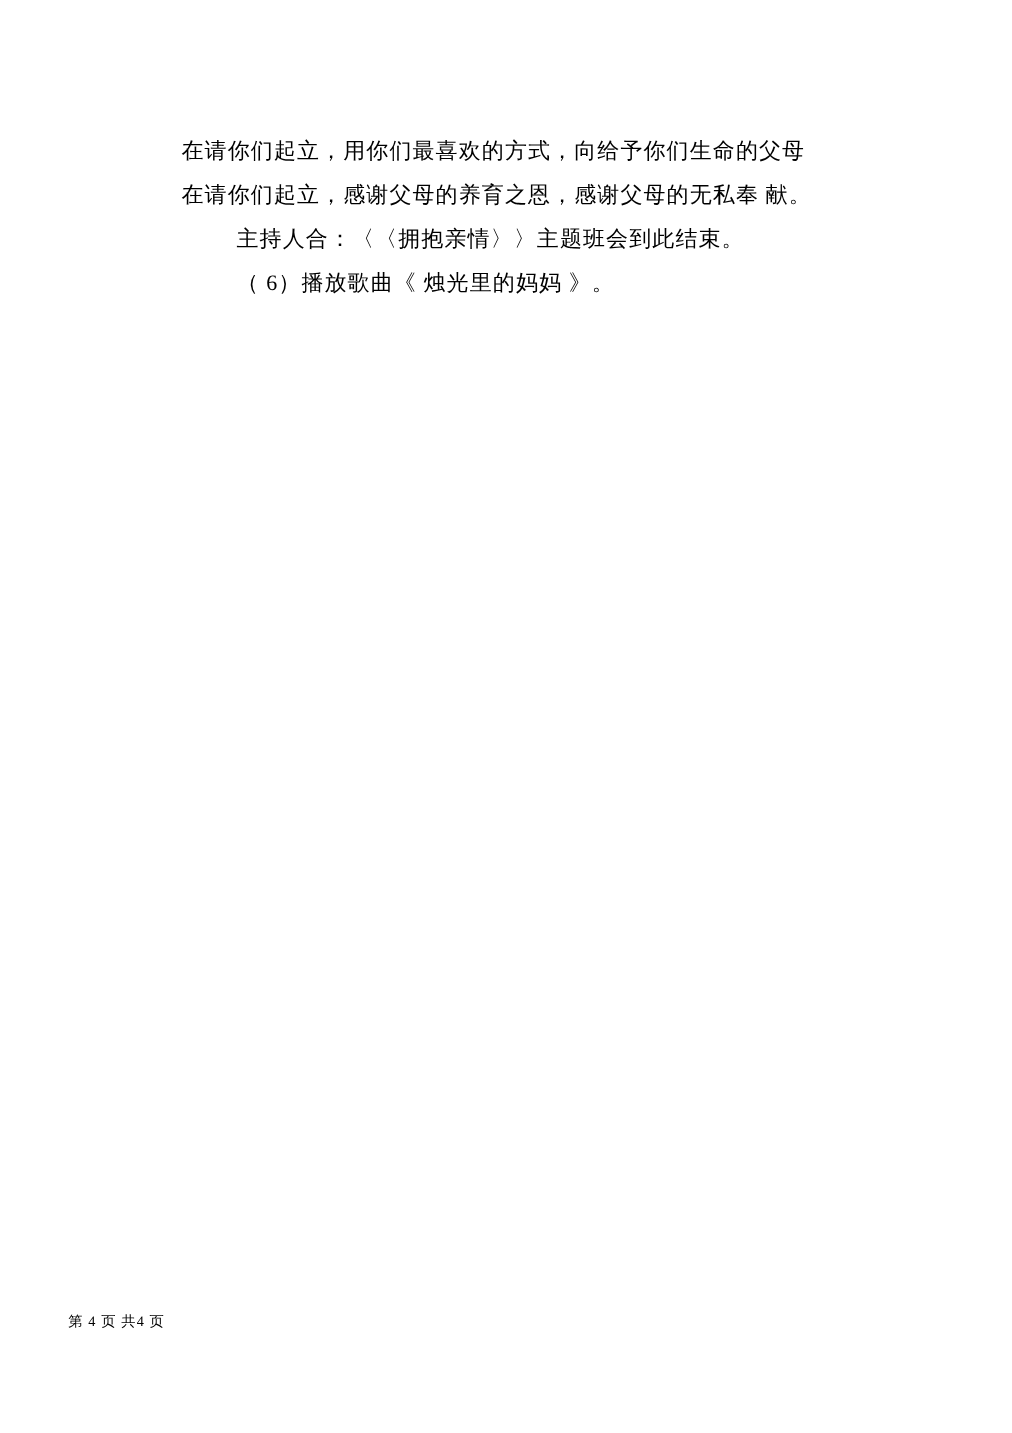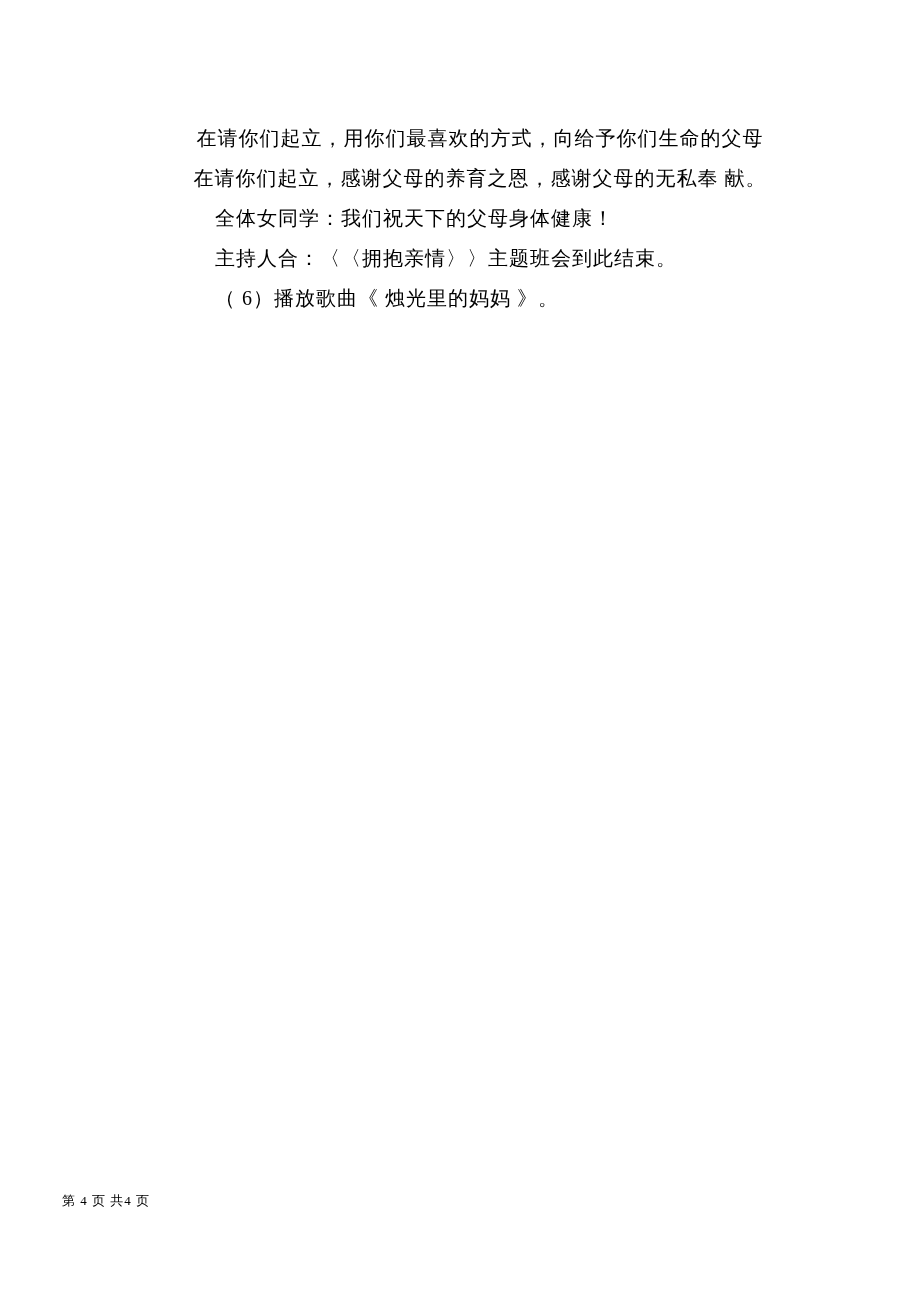--- a/index.html
+++ b/index.html
@@ -20,39 +20,37 @@
       padding-top: 118px;
       padding-left: 165px;
       padding-right: 125px;
     }
     .paragraph {
       line-height: 2;
       letter-spacing: 1px;
     }
     .line-continue {
       text-indent: 0;
-      text-align: center;
     }
     .line-indented {
       text-indent: 2.5em;
     }
     .footer {
       position: absolute;
       bottom: 93px;
       left: 40px;
       font-size: 13px;
       font-family: "SimSun", "宋体", serif;
       letter-spacing: 1px;
       margin-left: 22px;
     }
   </style>
 </head>
 <body>
 
 <div class="content">
   <p class="paragraph line-continue">在请你们起立，用你们最喜欢的方式，向给予你们生命的父母</p>
   <p class="paragraph line-continue">在请你们起立，感谢父母的养育之恩，感谢父母的无私奉 献。</p>
-  <p class="paragraph line-indented">全体女同学：我们祝天下的父母身体健康！</p>
   <p class="paragraph line-indented">主持人合：〈〈拥抱亲情〉〉主题班会到此结束。</p>
   <p class="paragraph line-indented">（ 6）播放歌曲《 烛光里的妈妈 》。</p>
 </div>
 
 <div class="footer">第 4 页 共4 页</div>
 
 </body></html>

